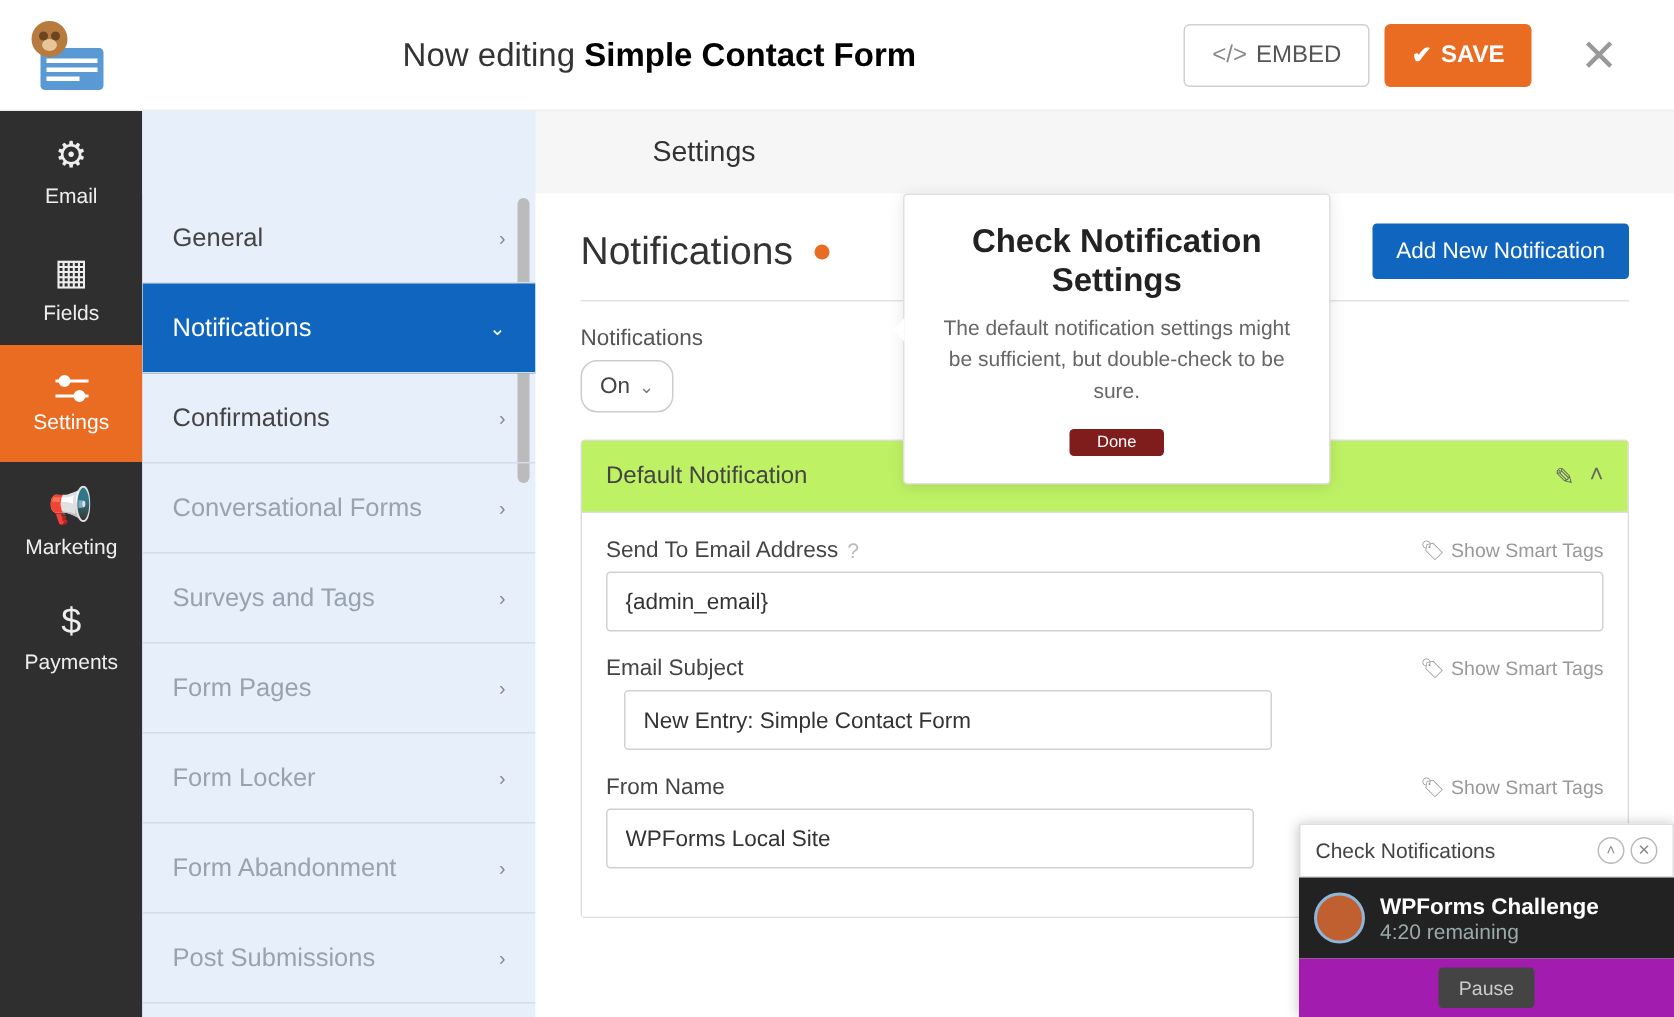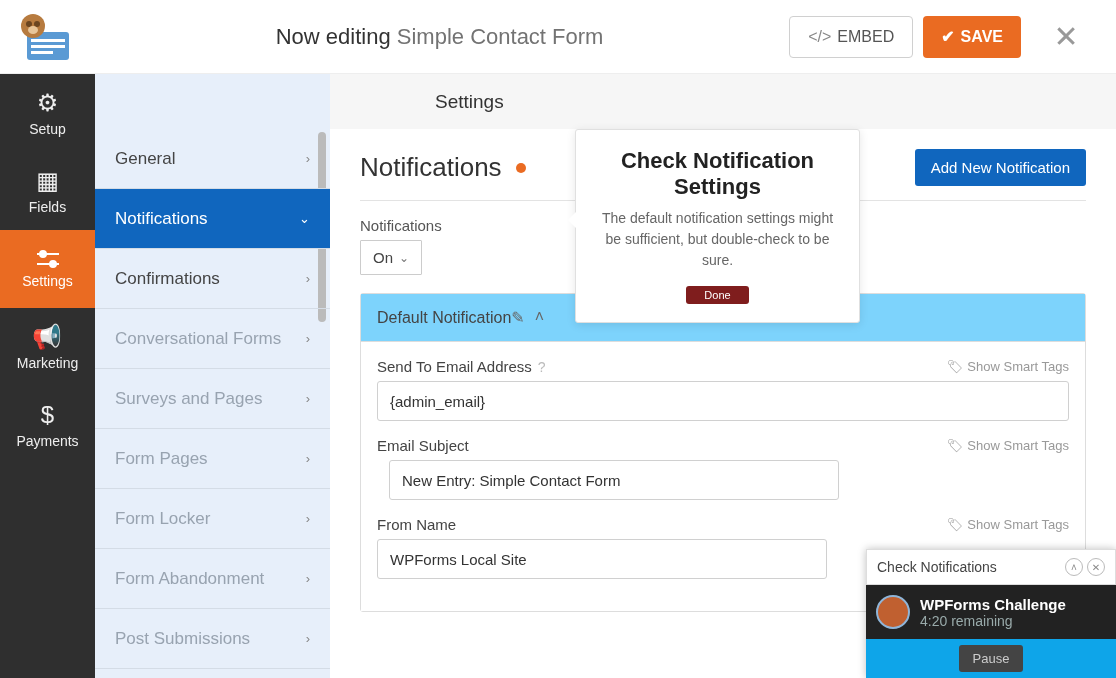--- a/index.html
+++ b/index.html
@@ -1,64 +1,64 @@
 <!DOCTYPE html>
 <html><head>
 <meta charset="utf-8">
 <style>
 *{box-sizing:border-box;margin:0;padding:0;font-family:-apple-system,BlinkMacSystemFont,"Segoe UI",Helvetica,Arial,sans-serif}
 body{width:1116px;height:678px;overflow:hidden;background:#fff;position:relative}
 .topbar{height:74px;display:flex;align-items:center;padding:0 20px 0 0;border-bottom:1px solid #eee;position:relative}
 .logo{width:90px;height:74px;display:flex;align-items:center;justify-content:center}
 .title-wrap{flex:1;text-align:center;font-size:22px;color:#333}
-.title-wrap b{font-weight:400;color:#737373}
+.title-wrap b{font-weight:700;color:#000000}
 .btn{height:42px;display:inline-flex;align-items:center;justify-content:center;padding:0 18px;border-radius:4px;font-size:16px;cursor:pointer;border:none}
 .btn.embed{background:#fff;border:1px solid #d0d0d0;color:#555;margin-right:10px}
 .btn.save{background:#ea6b22;color:#fff;font-weight:700}
 .x-close{width:60px;text-align:center;font-size:30px;color:#999;margin-left:15px}
 .main{display:flex;height:604px}
 .nav{width:95px;background:#2f2f2f;display:flex;flex-direction:column}
 .nav-item{height:78px;display:flex;flex-direction:column;align-items:center;justify-content:center;color:#eee;font-size:14px;cursor:pointer}
 .nav-item.active{background:#ea6b22;color:#fff}
 .nav-item .nic{font-size:24px;margin-bottom:4px}
-.sidepanel{width:235px;background:#e7effa;position:relative;display:flex;flex-direction:column}
+.sidepanel{width:262px;background:#e7effa;position:relative;display:flex;flex-direction:column}
 .settings-head{height:55px;display:flex;align-items:center;padding-left:340px;font-size:19px;color:#333;background:#f6f6f6;position:absolute;left:0;top:0;width:960px;z-index:0}
 .sidelist{margin-top:55px;flex:1;overflow-y:auto;position:relative;z-index:2}
 .sideitem{height:60px;display:flex;align-items:center;justify-content:space-between;padding:0 20px;font-size:17px;color:#444;border-bottom:1px solid #d4dce6;cursor:pointer}
 .sideitem.active{background:#1066be;color:#fff}
 .sideitem.dim{color:#98a3b0}
 .scroll-thumb{position:absolute;right:4px;top:58px;width:8px;height:190px;background:#bbb;border-radius:4px}
 .content{flex:1;padding:20px 30px;position:relative;background:#fff;margin-top:55px}
 .sec-title{font-size:26px;color:#333;display:flex;align-items:center;gap:14px}
 .dot{width:10px;height:10px;border-radius:50%;background:#ea6b22}
 hr{border:none;border-top:1px solid #e3e3e3;margin:14px 0 16px}
 .lbl{font-size:15px;color:#555;margin-bottom:6px;display:block}
-.onselect{display:inline-flex;align-items:center;gap:6px;border:1px solid #ccc;border-radius:1px;padding:8px 12px;font-size:15px;color:#444;cursor:pointer;margin-bottom:18px}
+.onselect{display:inline-flex;align-items:center;gap:6px;border:1px solid #ccc;border-radius:11px;padding:8px 12px;font-size:15px;color:#444;cursor:pointer;margin-bottom:18px}
 .primary-btn{background:#1066be;color:#fff;padding:10px 16px;border-radius:3px;font-size:15px;display:inline-block}
 .panel{border:1px solid #ddd;border-radius:3px;background:#f4f4f4}
-.panel-head{height:48px;display:flex;align-items:center;padding:0 16px;background:#7dd3fc;border-bottom:1px solid #ddd;color:#444;font-size:16px}
+.panel-head{height:48px;display:flex;align-items:center;justify-content:space-between;padding:0 16px;background:#bef264;border-bottom:1px solid #ddd;color:#444;font-size:16px}
 .panel-body{padding:16px;background:#fff}
 .fieldrow{margin-bottom:16px}
 .fieldrow .toprow{display:flex;align-items:center;justify-content:space-between;margin-bottom:6px}
 .fieldrow .flabel{font-size:15px;color:#444;display:flex;align-items:center;gap:6px}
 .help{color:#bbb;font-size:14px}
 .smarttag{font-size:13px;color:#999;display:flex;align-items:center;gap:4px}
 .input{width:100%;height:40px;border:1px solid #d0d0d0;border-radius:3px;padding:0 12px;font-size:15px;color:#333}
 .popover{position:absolute;top:0px;left:245px;width:285px;background:#fff;border:1px solid #e0e0e0;border-radius:3px;box-shadow:0 2px 10px rgba(0,0,0,.1);padding:18px;text-align:center;z-index:5}
 .popover h3{font-size:22px;color:#222;margin-bottom:8px}
 .popover p{font-size:14px;color:#666;line-height:1.5;margin-bottom:14px}
 .pop-done{background:#7f1d1d;color:#fff;border:none;padding:3px 18px;border-radius:3px;font-size:11px;cursor:pointer}
 .popover-arrow{position:absolute;left:-8px;top:82px;width:0;height:0;border-top:8px solid transparent;border-bottom:8px solid transparent;border-right:8px solid #fff}
 .challenge{position:absolute;right:0;bottom:0;width:250px;font-size:14px;z-index:10;box-shadow:0 0 8px rgba(0,0,0,.25)}
 .challenge-top{background:#fff;border:1px solid #ddd;padding:8px 10px;display:flex;align-items:center;justify-content:space-between;color:#444}
 .challenge-body{background:#222;color:#ddd;padding:10px;display:flex;align-items:center;gap:10px}
 .avatar{width:34px;height:34px;border-radius:50%;background:#c06030;display:inline-block;border:2px solid #8fb5d8}
 .challenge-body .ct{display:flex;flex-direction:column}
 .challenge-body .ct b{color:#fff;font-size:15px}
-.challenge-foot{background:#0ea5e9;padding:6px;text-align:center}
+.challenge-foot{background:#a21caf;padding:6px;text-align:center}
 .pausebtn{background:#444;color:#ccc;border:none;padding:6px 14px;border-radius:3px;font-size:13px}
 .chev{font-size:13px;color:#888}
 .sideitem.active .chev{color:#fff}
 .ic{display:inline-flex;gap:10px;color:#666}
 .ic span{cursor:pointer}
 .circ-btn{width:18px;height:18px;border:1px solid #bbb;border-radius:50%;display:inline-flex;align-items:center;justify-content:center;font-size:10px;color:#888;cursor:pointer}
 svg{display:block}
 </style>
 </head>
 <body>
@@ -87,21 +87,21 @@
     <span style="margin-right:6px">✔</span>
     <span>SAVE</span>
   </button>
   <div class="x-close">✕</div>
 </div>
 
 <div class="main">
   <div class="nav">
     <div class="nav-item">
         <div class="nic">⚙</div>
-        <span>Setup</span>
+        <span>Email</span>
       </div>
     <div class="nav-item">
         <div class="nic">▦</div>
         <span>Fields</span>
       </div>
     <div class="nav-item active">
         <div class="nic">
       <svg width="26" height="20" viewBox="0 0 26 20">
             <g stroke="#fff" stroke-width="2" fill="none">
               <line x1="2" y1="5" x2="24" y2="5"></line>
@@ -139,21 +139,21 @@
             </div>
           <div class="sideitem">
               <span>Confirmations</span>
               <span class="chev">›</span>
             </div>
           <div class="sideitem dim">
               <span>Conversational Forms</span>
               <span class="chev">›</span>
             </div>
           <div class="sideitem dim">
-              <span>Surveys and Pages</span>
+              <span>Surveys and Tags</span>
               <span class="chev">›</span>
             </div>
           <div class="sideitem dim">
               <span>Form Pages</span>
               <span class="chev">›</span>
             </div>
           <div class="sideitem dim">
               <span>Form Locker</span>
               <span class="chev">›</span>
             </div>

